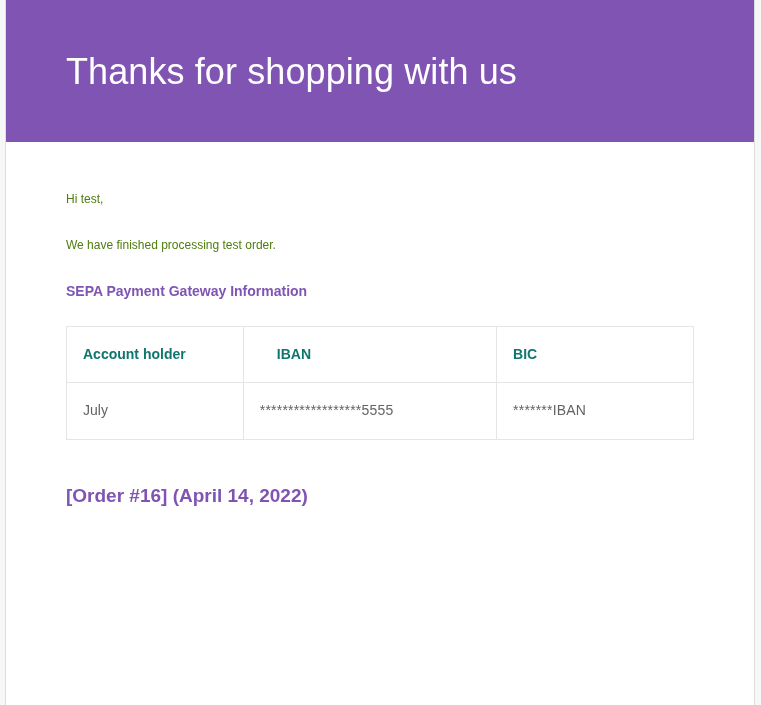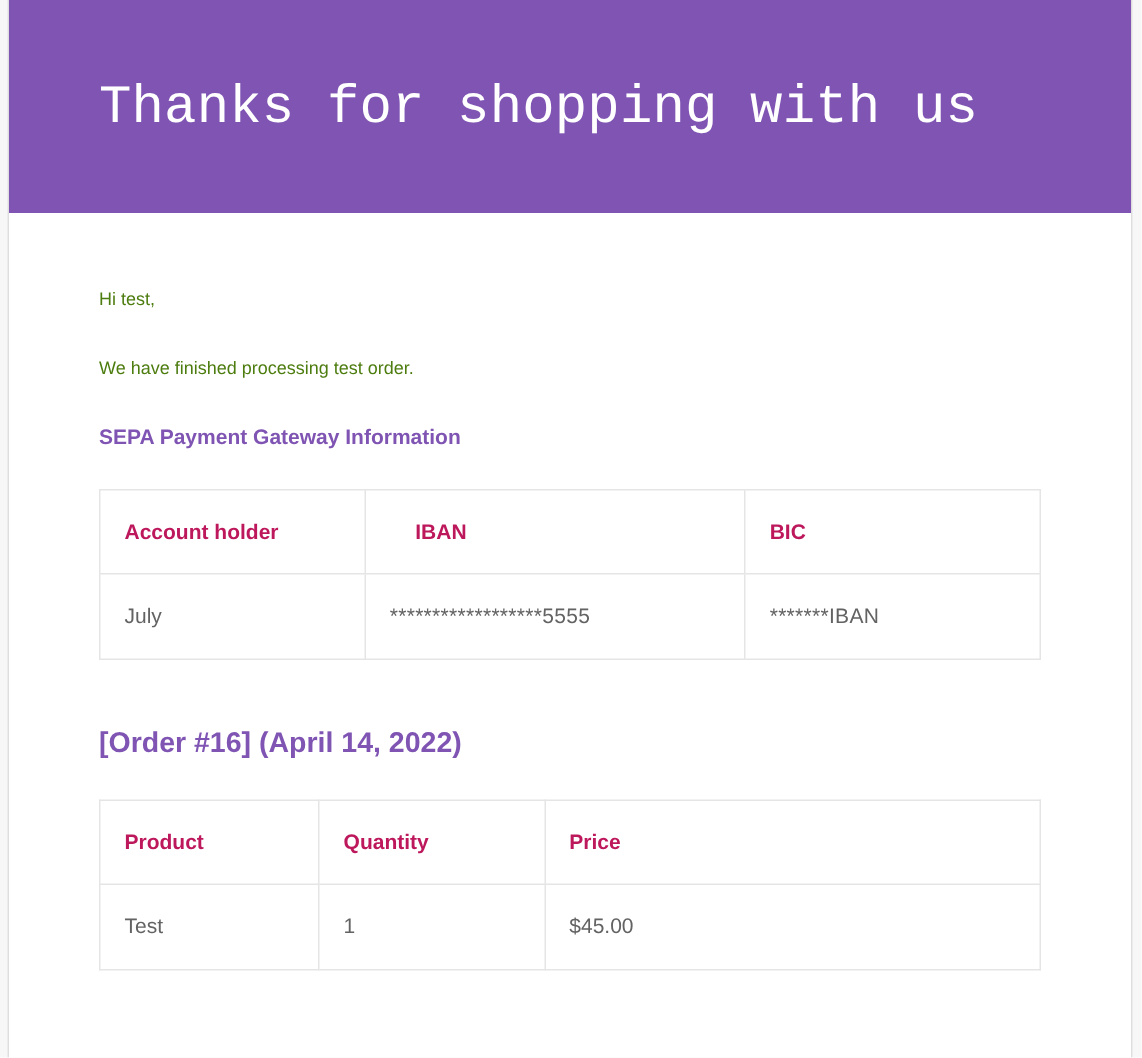--- a/index.html
+++ b/index.html
@@ -19,21 +19,20 @@
     background: #ffffff;
     border-left: 1px solid #dedede;
     border-right: 1px solid #dedede;
     box-sizing: border-box;
     min-height: 705px;
   }
   #email-header {
     background: #7f54b3;
     padding: 52px 0 50px 0;
     box-sizing: border-box;
-    font-family: Liberation Mono, monospace;
   }
   #email-header .header-title {
     color: #ffffff;
     font-size: 36px;
     font-weight: normal;
     line-height: 1.1;
     margin: 0;
     padding: 0 0 0 60px;
     letter-spacing: 0.1px;
   }
@@ -69,21 +68,21 @@
   }
   table.data-table th,
   table.data-table td {
     border: 1px solid #e5e5e5;
     text-align: left;
     vertical-align: middle;
     padding: 18px 16px;
     line-height: 1.4;
   }
   table.data-table th {
-    color: #be185d;
+    color: #0f766e;
     font-weight: bold;
     font-size: 14px;
   }
   table.data-table td {
     color: #636363;
     font-weight: normal;
   }
   
   #sepa-table .col-holder { width: 28.2%; }
   #sepa-table .col-iban   { width: 40.4%; padding-left: 33px; }
@@ -125,31 +124,15 @@
         <tr>
           <td>July</td>
           <td class="masked">******************5555</td>
           <td class="masked">*******IBAN</td>
         </tr>
       </tbody>
     </table>
 
     <h2 class="order-heading">[Order #16] (April 14, 2022)</h2>
 
-    <table class="data-table" id="order-table">
-      <thead>
-        <tr>
-          <th class="col-product">Product</th>
-          <th class="col-quantity">Quantity</th>
-          <th class="col-price">Price</th>
-        </tr>
-      </thead>
-      <tbody>
-        <tr>
-          <td>Test</td>
-          <td>1</td>
-          <td>$45.00</td>
-        </tr>
-      </tbody>
-    </table>
 
   </div>
 </div>
 
 </body></html>

